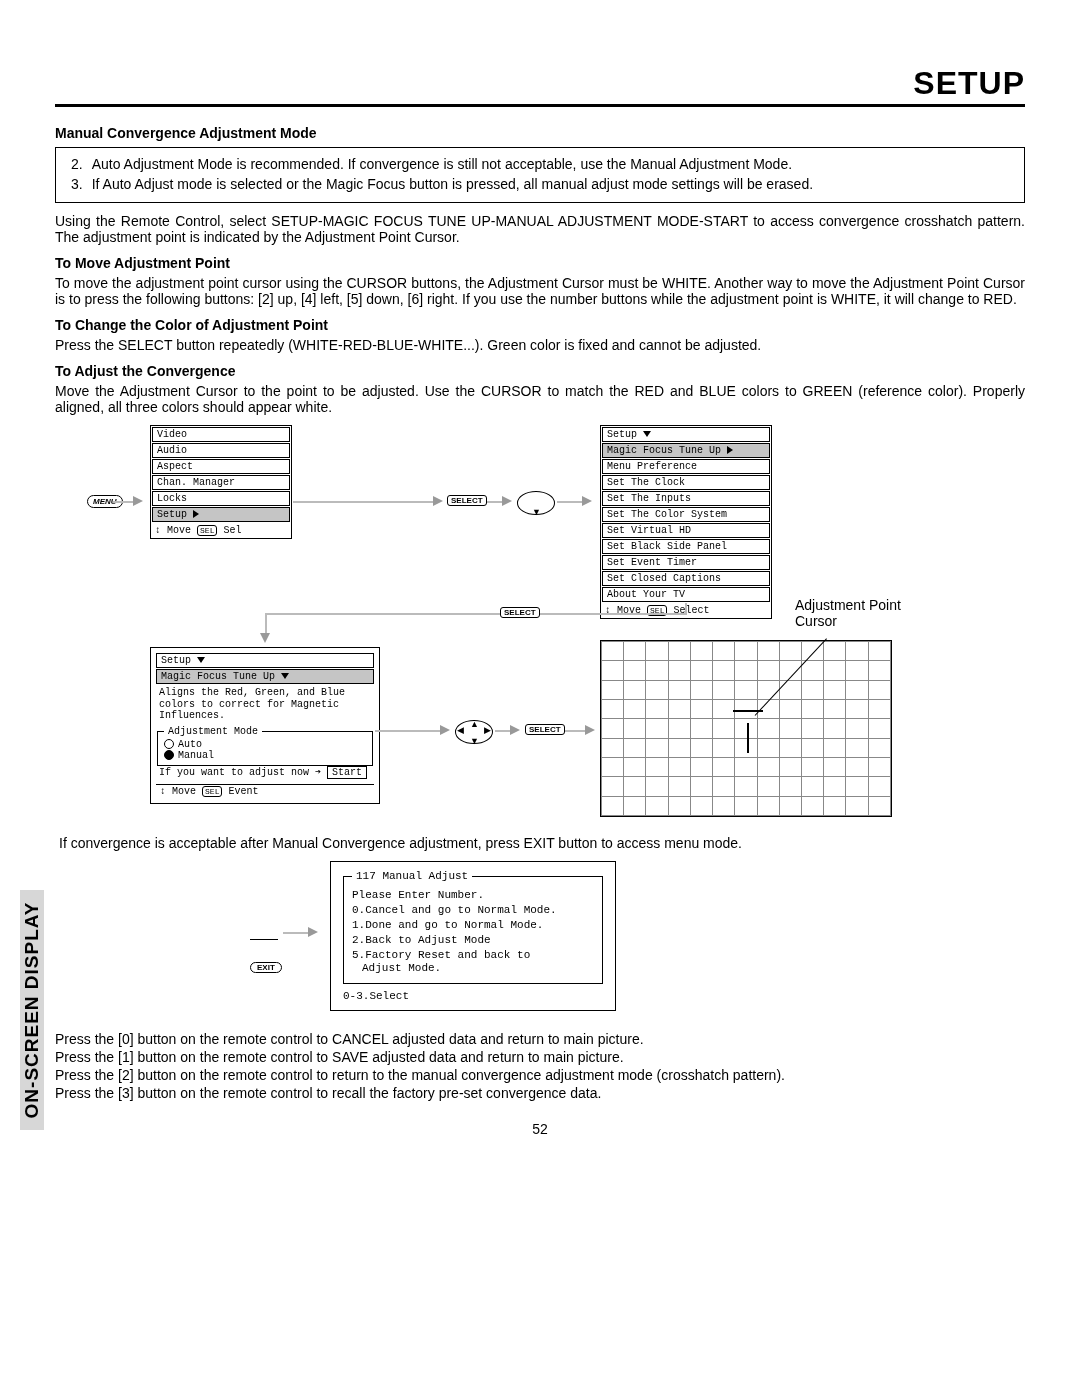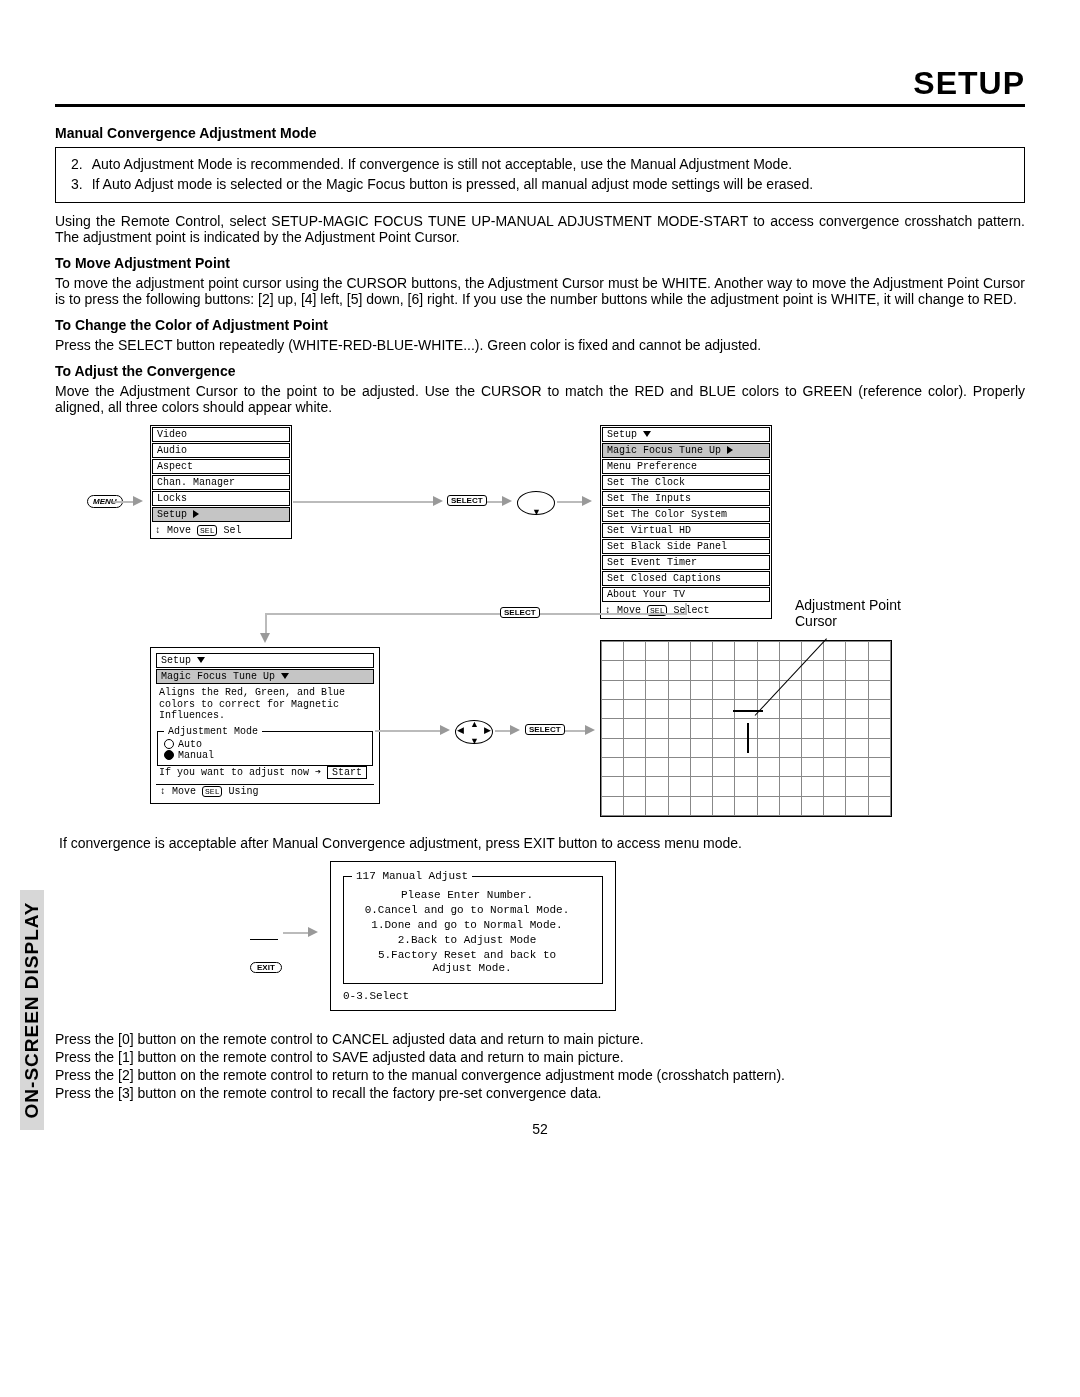--- a/index.html
+++ b/index.html
@@ -144,21 +144,21 @@
   .exit-box {
     position:absolute;
     border:1.5px solid #000;
     font-family:"Courier New",monospace;
     font-size:11px;
     padding:8px 12px;
     width:260px;
   }
   .exit-box fieldset { border:1px solid #000; padding:4px 20px 6px 8px; margin:0 0 6px 0;}
   .exit-box fieldset legend { padding:0 4px;}
-  .exit-box .opt { margin:3px 0;text-align:center; }
+  .exit-box .opt { margin:3px 0; }
   .exit-badge {
     position:absolute;
     font-size:8px;
     font-weight:bold;
     border:1px solid #000;
     border-radius:10px;
     padding:0 6px;
   }
   .side-tab {
     position: absolute;
@@ -284,21 +284,21 @@
         <div>Influences.</div>
       </div>
       <fieldset>
         <legend>Adjustment Mode</legend>
         <div><span class="radio"></span><span>Auto</span></div>
         <div><span class="radio filled"></span><span>Manual</span></div>
       </fieldset>
       <div style="padding:0 4px 4px 4px;">
         <span>If you want to adjust now</span> ➔ <span class="startbtn">Start</span>
       </div>
-      <div class="hdr" style="border-left:none;border-right:none;border-bottom:none;">↕ <span>Move</span> <span class="sel-chip">SEL</span> <span>Using</span></div>
+      <div class="hdr" style="border-left:none;border-right:none;border-bottom:none;">↕ <span>Move</span> <span class="sel-chip">SEL</span> <span>Event</span></div>
     </div>
 
     <div class="hline" style="left:300px; top:305px; width:65px;"></div>
     <div class="arrow-r" style="left:365px; top:300px;"></div>
     <div class="cursor-pad" style="left:380px; top:295px;">
       <span class="t">▲</span>
         <span class="b">▼</span>
         <span class="l">◀</span>
         <span class="r">▶</span>
     </div>

